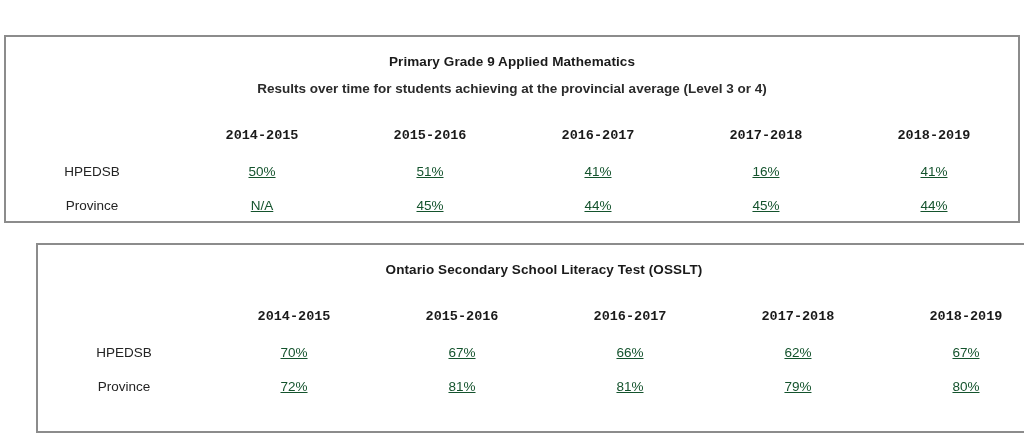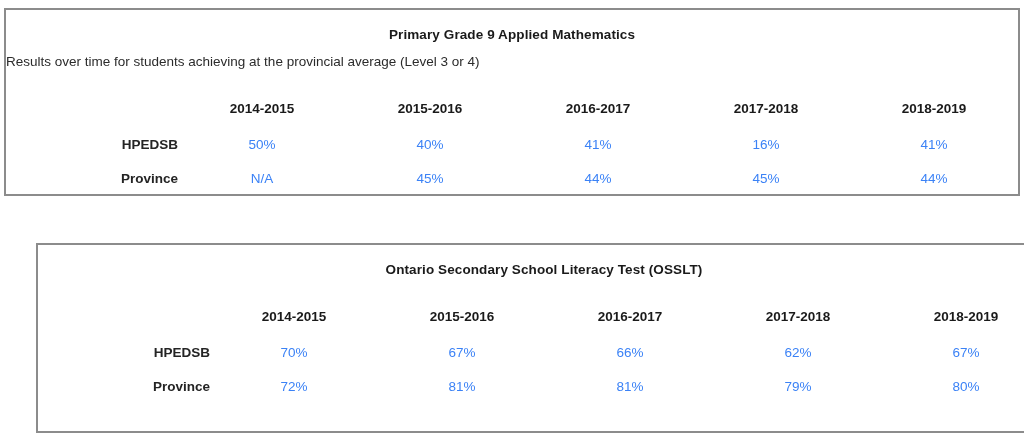--- a/index.html
+++ b/index.html
@@ -16,65 +16,65 @@
     overflow: hidden;
   }
   .table-box {
     position: absolute;
     left: 4px;
     width: 1016px;
     box-sizing: border-box;
     border: 2px solid #8c8c8c;
     background: #ffffff;
   }
-  .box-1 { top: 8px; height: 188px; }
+  .box-1 { top: 35px; height: 188px; }
   .box-2 { top: 243px; height: 190px; margin-left: 32px; }
   .tbl-title {
     margin: 0;
     padding-top: 17px;
     text-align: center;
     font-size: 13.5px;
     font-weight: bold;
     color: #1a1a1a;
     letter-spacing: 0.1px;
   }
   .tbl-subtitle {
     margin: 12px 0 0 0;
-    text-align: left;
+    text-align: center;
     font-size: 13.5px;
-    font-weight: normal;
+    font-weight: bold;
     color: #2b2b2b;
   }
   table.results {
     width: 100%;
     border-collapse: collapse;
     table-layout: fixed;
     margin-top: 21px;
   }
   table.results th,
   table.results td {
     padding: 0;
     text-align: center;
     vertical-align: middle;
     font-size: 13.5px;
   }
-  table.results thead tr { height: 37px; }
+  table.results thead tr { height: 37px; font-family: Liberation Mono, monospace; }
   table.results tbody tr { height: 34px; }
   table.results thead th {
     font-weight: bold;
     color: #1a1a1a;
   }
   table.results tbody th {
-    font-weight: bold;
+    font-weight: normal;
     color: #242424;
-    text-align: right;
   }
   table.results tbody td {
     font-weight: normal;
-    color: #3b82f6;
+    color: #14532d;
+    text-decoration: underline;
   }
   col.label-col { width: 17%; }
   col.year-col { width: 16.6%; }
 </style>
 </head>
 <body>
 
 <section class="table-box box-1">
   <h2 class="tbl-title">Primary Grade 9 Applied Mathematics</h2>
   <p class="tbl-subtitle">Results over time for students achieving at the provincial average (Level 3 or 4)</p>
@@ -94,21 +94,21 @@
         <th>2015-2016</th>
         <th>2016-2017</th>
         <th>2017-2018</th>
         <th>2018-2019</th>
       </tr>
     </thead>
     <tbody>
       <tr>
         <th>HPEDSB</th>
         <td>50%</td>
-        <td>40%</td>
+        <td>51%</td>
         <td>41%</td>
         <td>16%</td>
         <td>41%</td>
       </tr>
       <tr>
         <th>Province</th>
         <td>N/A</td>
         <td>45%</td>
         <td>44%</td>
         <td>45%</td>

